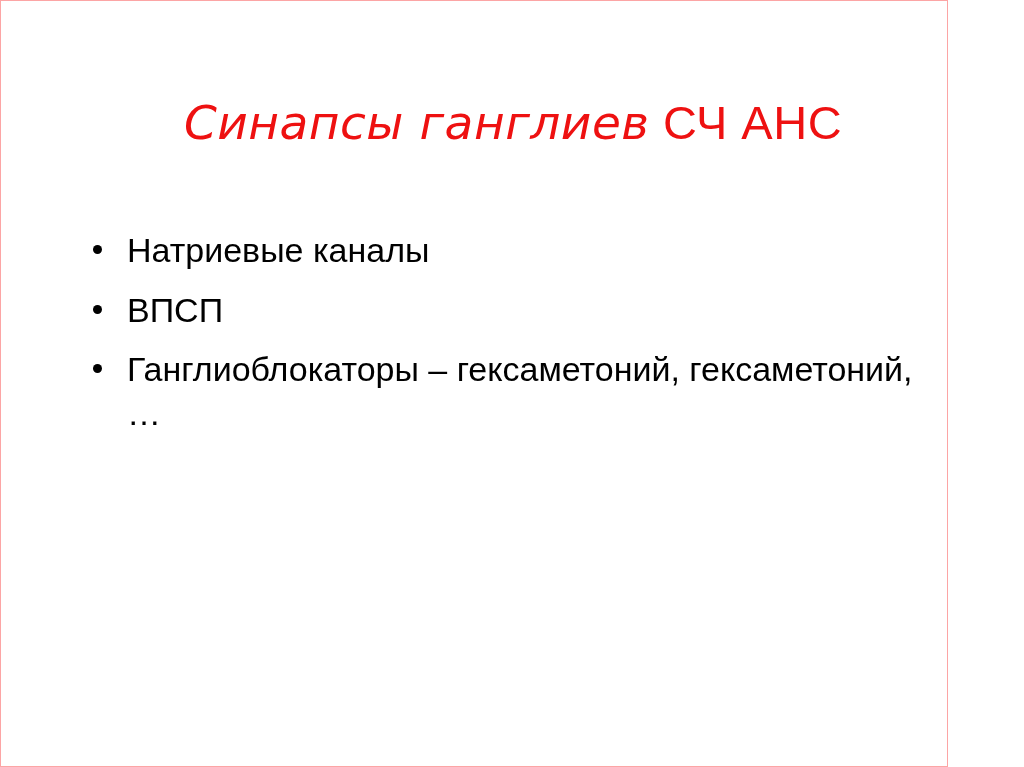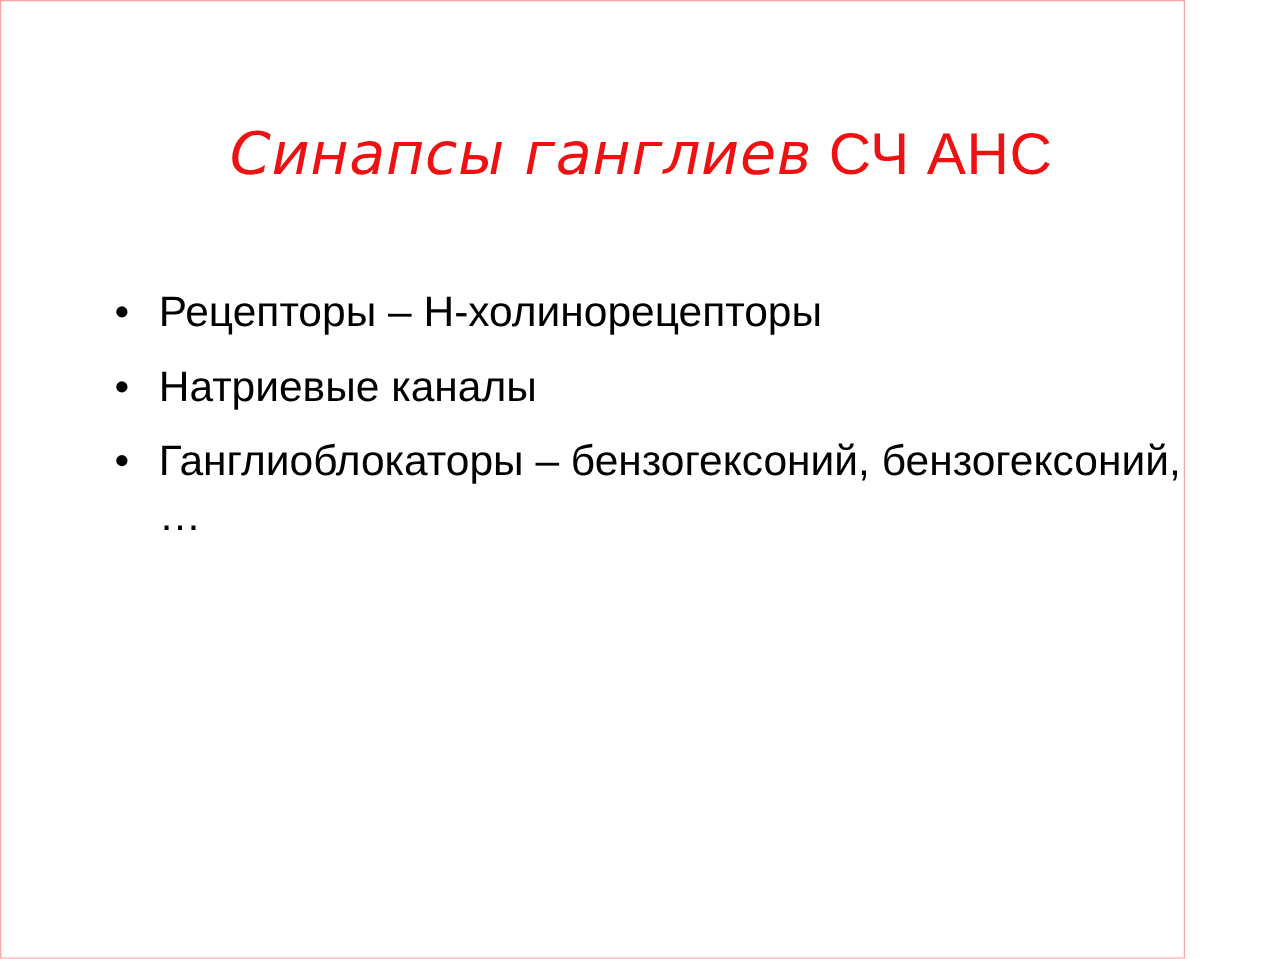--- a/index.html
+++ b/index.html
@@ -108,32 +108,32 @@
   <div class="title-block">
     <span class="title-comic" style="color: rgb(238, 17, 17);">Синапсы ганглиев</span><span class="title-plain" style="color: rgb(238, 17, 17);"> СЧ АНС</span>
   </div>
 
   <div class="body-block">
 
 
     <ul class="bullet-list">
 
 
-      <li class="bullet-item" style="color: rgb(0, 0, 0);">
-        <span class="bullet-dot" style="background: rgb(0, 0, 0);"></span>
-        <span class="bullet-text">Рецепторы – Н-холинорецепторы</span>
-      </li>
 
       <li class="bullet-item" style="color: rgb(0, 0, 0);">
         <span class="bullet-dot" style="background: rgb(0, 0, 0);"></span>
         <span class="bullet-text">Натриевые каналы</span>
       </li>
 
+      <li class="bullet-item" style="color: rgb(0, 0, 0);">
+        <span class="bullet-dot" style="background: rgb(0, 0, 0);"></span>
+        <span class="bullet-text">ВПСП</span>
+      </li>
 
       <li class="bullet-item" style="color: rgb(0, 0, 0);">
         <span class="bullet-dot" style="background: rgb(0, 0, 0);"></span>
-        <span class="bullet-text">Ганглиоблокаторы – бензогексоний, бензогексоний, …</span>
+        <span class="bullet-text">Ганглиоблокаторы – гексаметоний, гексаметоний, …</span>
       </li>
 
     </ul>
   </div>
 
 </div>
 
 </body></html>

